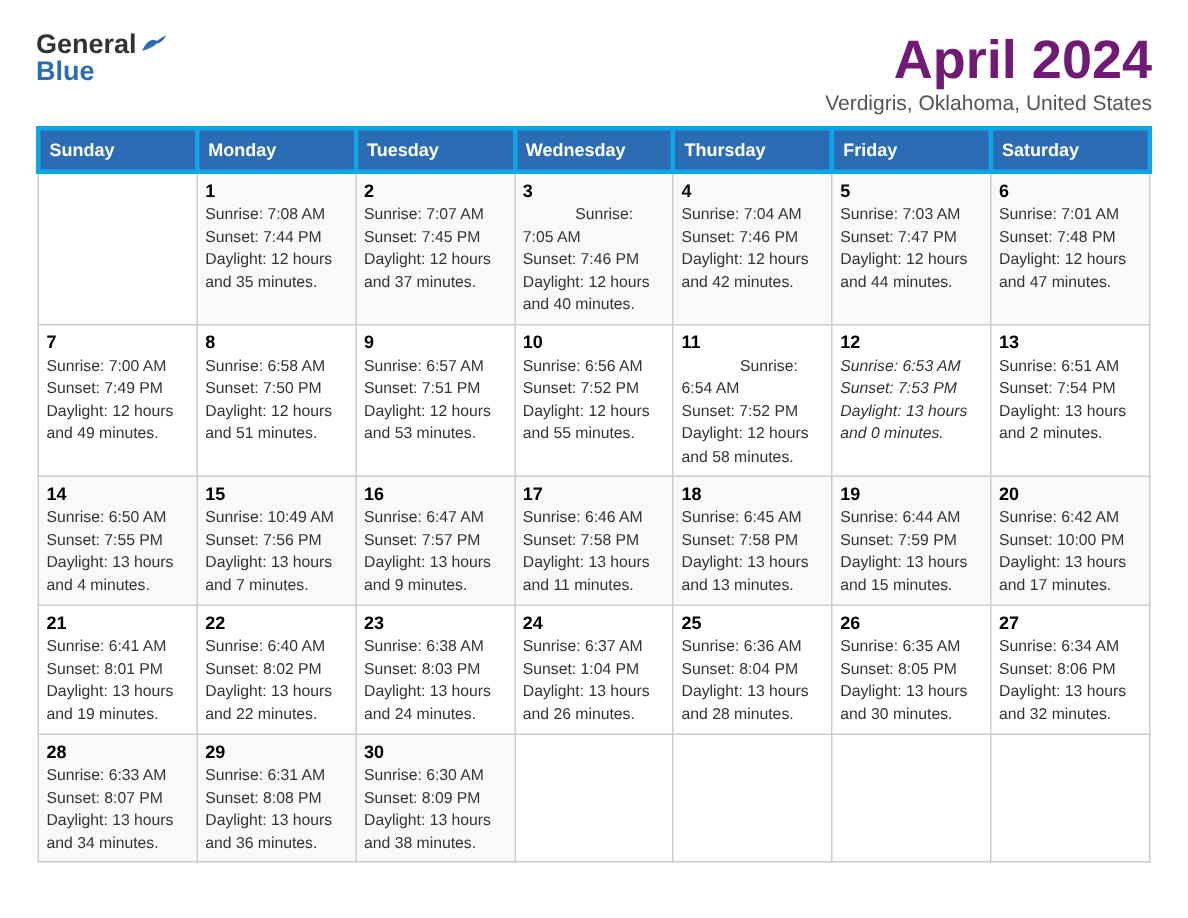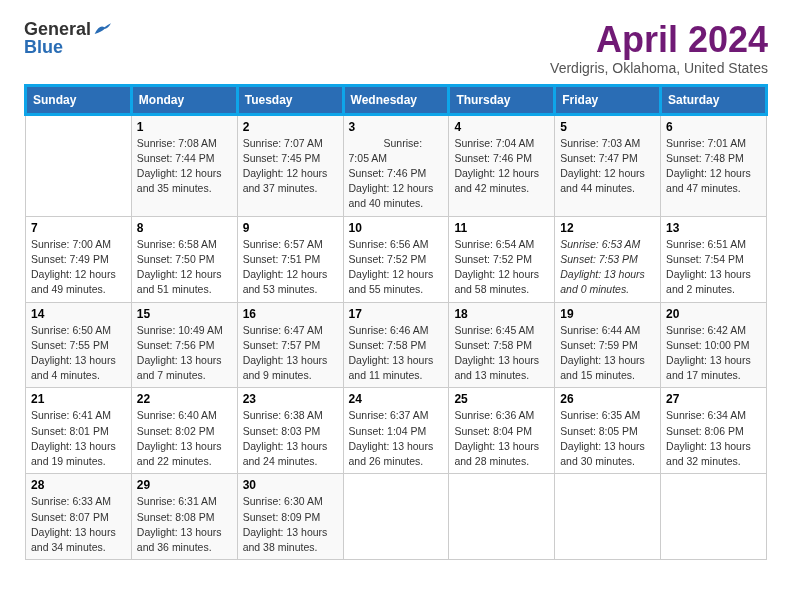--- a/index.html
+++ b/index.html
@@ -163,21 +163,21 @@
 Daylight: 12 hours
 and 51 minutes.</span></td>
         <td><span class="day-num">9</span><span class="day-info" style="white-space: pre-line;">Sunrise: 6:57 AM
 Sunset: 7:51 PM
 Daylight: 12 hours
 and 53 minutes.</span></td>
         <td><span class="day-num">10</span><span class="day-info" style="white-space: pre-line;">Sunrise: 6:56 AM
 Sunset: 7:52 PM
 Daylight: 12 hours
 and 55 minutes.</span></td>
-        <td><span class="day-num">11</span><span class="day-info" style="white-space: pre-line;">Sunrise: 6:54 AM
+        <td><span class="day-num">11</span><span class="day-info" style="white-space: pre-line; margin-left: 39px;">Sunrise: 6:54 AM
 Sunset: 7:52 PM
 Daylight: 12 hours
 and 58 minutes.</span></td>
         <td><span class="day-num">12</span><span class="day-info" style="white-space: pre-line; font-style: italic;">Sunrise: 6:53 AM
 Sunset: 7:53 PM
 Daylight: 13 hours
 and 0 minutes.</span></td>
         <td><span class="day-num">13</span><span class="day-info" style="white-space: pre-line;">Sunrise: 6:51 AM
 Sunset: 7:54 PM
 Daylight: 13 hours

